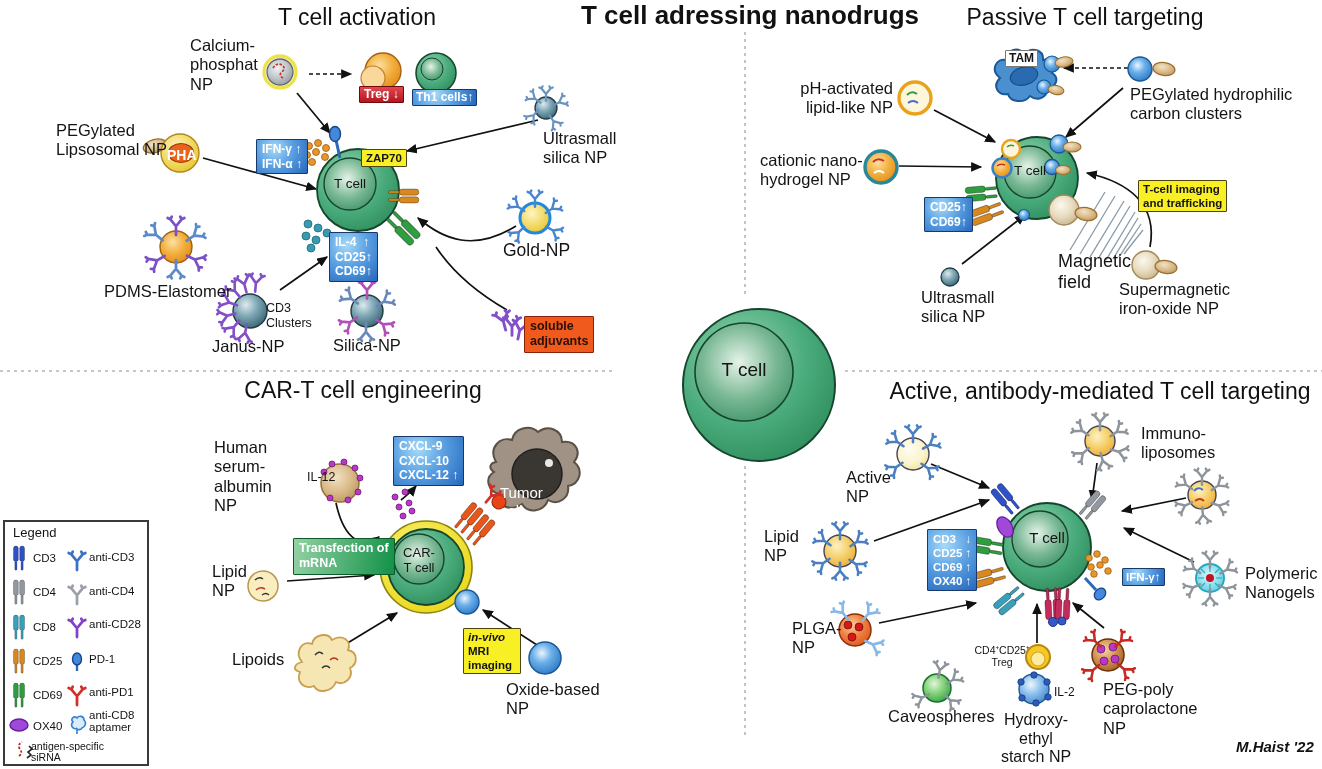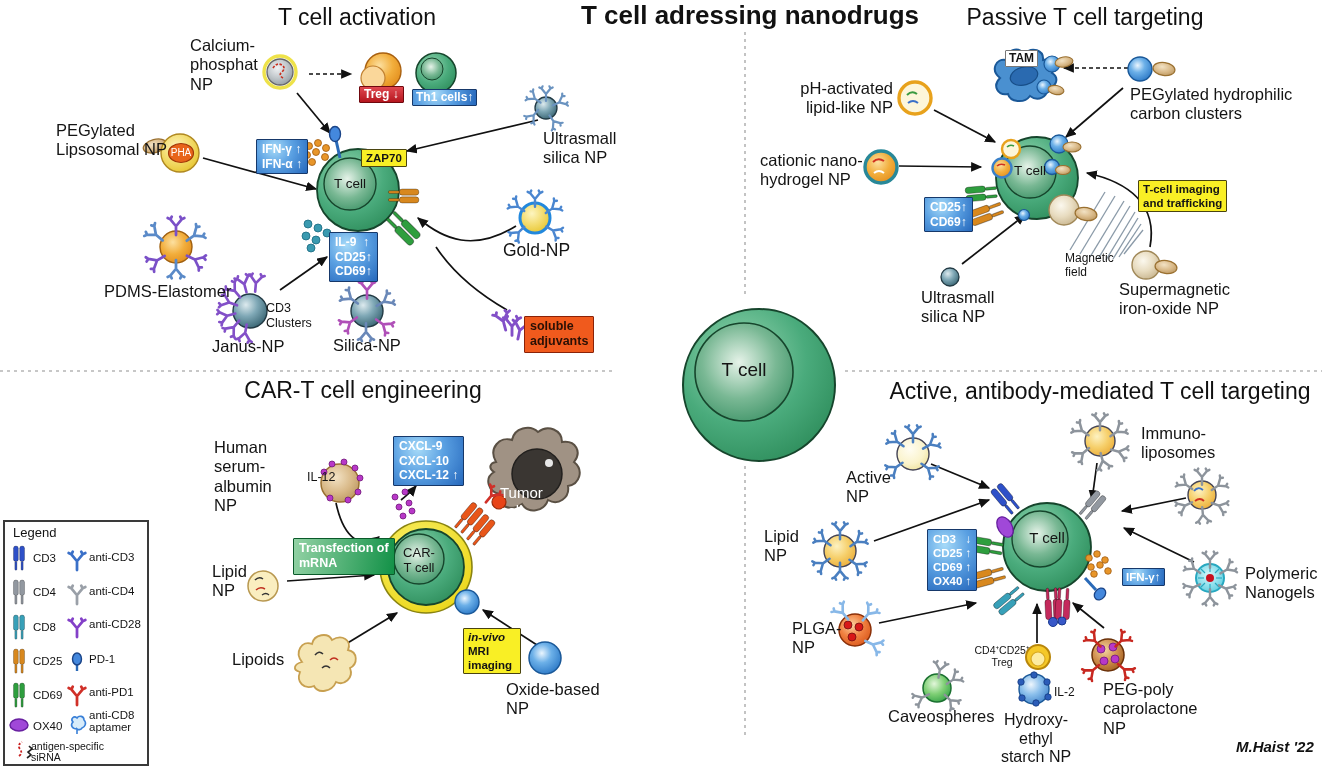--- a/index.html
+++ b/index.html
@@ -500,49 +500,49 @@
 <div class="ttl" style="left:237px;top:4px;width:240px;">T cell activation</div>
 <div class="ttl" style="left:955px;top:4px;width:260px;">Passive T cell targeting</div>
 <div class="ttl" style="left:233px;top:377px;width:260px;">CAR-T cell engineering</div>
 <div class="ttl" style="left:878px;top:378px;width:444px;">Active, antibody-mediated T cell targeting</div>
 
 <div class="lb" style="left:190px;top:36px;">Calcium-
 phosphat
 NP</div>
 <div class="lb" style="left:56px;top:121px;">PEGylated
 Lipsosomal NP</div>
-<div class="lb" style="left:167px;top:147px;width:28px;text-align:center;font-size:10px;color:#fff;font-weight:normal;">PHA</div>
+<div class="lb" style="left:167px;top:147px;width:28px;text-align:center;font-size:14px;color:#fff;font-weight:bold;">PHA</div>
 <div class="lb" style="left:543px;top:129px;">Ultrasmall
 silica NP</div>
 <div class="lb" style="left:104px;top:282px;">PDMS-Elastomer</div>
 <div class="lb" style="left:266px;top:301px;font-size:12.5px;">CD3
 Clusters</div>
 <div class="lb" style="left:212px;top:337px;">Janus-NP</div>
 <div class="lb" style="left:333px;top:336px;">Silica-NP</div>
 <div class="lb" style="left:503px;top:240px;font-size:17.5px;">Gold-NP</div>
 <div class="lb" style="left:324px;top:176px;width:52px;text-align:center;font-size:13.5px;">T cell</div>
 <div class="bx redbx" style="left:359px;top:86px;">Treg ↓</div>
 <div class="bx blue" style="left:412px;top:89px;padding:0 3px;">Th1 cells↑</div>
 <div class="bx blue" style="left:256px;top:139px;">IFN-γ ↑
 IFN-α ↑</div>
 <div class="bx yellow" style="left:361px;top:149px;">ZAP70</div>
-<div class="bx blue" style="left:329px;top:232px;">IL-9  ↑
+<div class="bx blue" style="left:329px;top:232px;">IL-4  ↑
 CD25↑
 CD69↑</div>
 <div class="bx orangebx" style="left:524px;top:306px;">soluble
 adjuvants</div>
 
 <div class="bx whitebx" style="left:1005px;top:50px;">TAM</div>
 <div class="lb" style="left:796px;top:79px;width:97px;text-align:right;">pH-activated
 lipid-like NP</div>
 <div class="lb" style="left:760px;top:151px;">cationic nano-
 hydrogel NP</div>
 <div class="lb" style="left:1130px;top:85px;">PEGylated hydrophilic
 carbon clusters</div>
-<div class="lb" style="left:1058px;top:251px;font-size:12px;margin-left:7px;">Magnetic
+<div class="lb" style="left:1058px;top:251px;font-size:18px;">Magnetic
 field</div>
 <div class="lb" style="left:921px;top:288px;">Ultrasmall
 silica NP</div>
 <div class="lb" style="left:1119px;top:280px;">Supermagnetic
 iron-oxide NP</div>
 <div class="lb" style="left:1004px;top:163px;width:52px;text-align:center;font-size:13.5px;">T cell</div>
 <div class="bx blue" style="left:924px;top:197px;">CD25↑
 CD69↑</div>
 <div class="bx yellow" style="left:1138px;top:180px;">T-cell imaging
 and trafficking</div>

